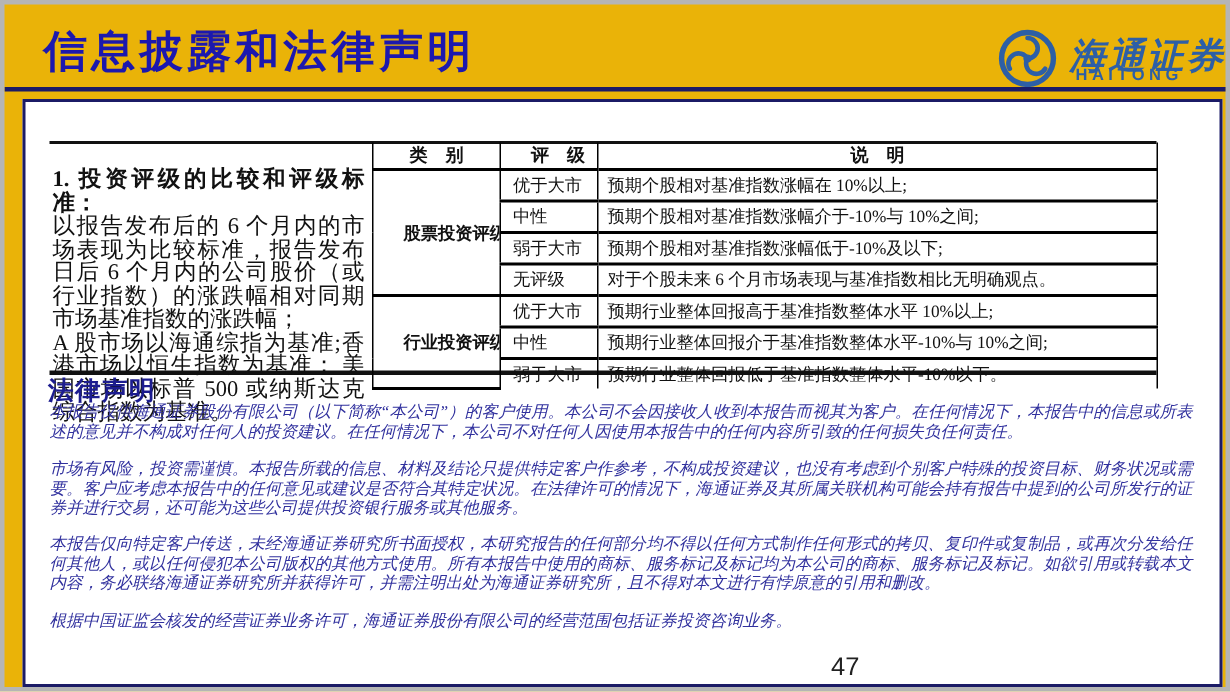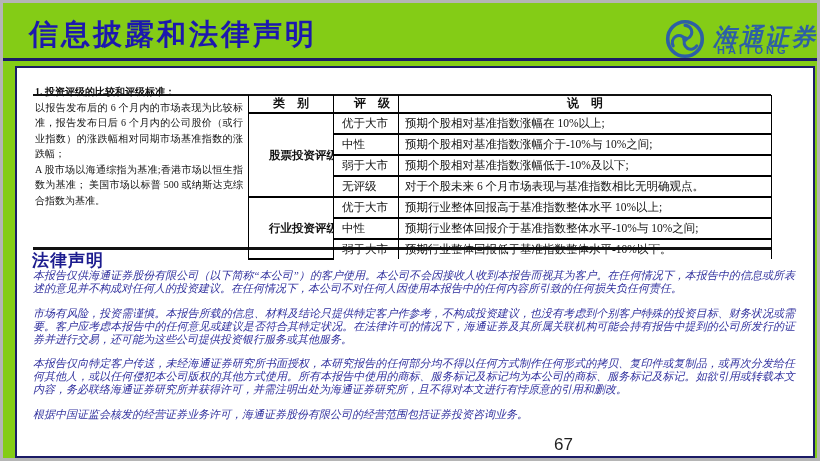--- a/index.html
+++ b/index.html
@@ -1,17 +1,17 @@
 <!DOCTYPE html>
 <html><head>
 <meta charset="utf-8">
 <style>
   html,body{margin:0;padding:0;background:#e8e8e8;}
   .page{
-    position:relative;width:820px;height:461px;background:#84cc16;
+    position:relative;width:820px;height:461px;background:#eab308;
     box-sizing:border-box;border:3px solid #b5b5b5;overflow:hidden;
     font-family:"Liberation Serif","DejaVu Serif",serif;
   }
   
   .slide-title{
     position:absolute;left:26px;top:12px;font-size:29px;font-weight:bold;
     color:#1c18ae;letter-spacing:3px;white-space:nowrap;
   }
   .title-rule{position:absolute;left:0;top:55px;width:820px;height:3px;background:#1b1b66;}
   .logo{position:absolute;left:662px;top:15px;width:146px;height:42px;}
@@ -30,21 +30,21 @@
     box-sizing:border-box;border:2px solid #1b1b66;background:#fff;
   }
   .ratings-title{
     position:absolute;left:30px;top:68px;font-size:15px;font-weight:bold;
     color:#1c1c8f;letter-spacing:2px;
   }
   .table-top-rule{position:absolute;left:30px;top:91px;width:738px;height:2px;background:#111;}
   .table-bottom-rule{position:absolute;left:30px;top:244px;width:738px;height:3px;background:#111;}
   
   .criteria{
-    position:absolute;left:32px;top:81px;width:208px;font-size:10px;
+    position:absolute;left:32px;top:110px;width:208px;font-size:15px;
     line-height:15.5px;color:#111;text-align:justify;
   }
   .criteria .c-head{font-weight:bold;}
   
   table.ratings{
     position:absolute;left:245px;top:92px;width:523px;border-collapse:collapse;
     table-layout:fixed;font-size:11.5px;color:#111;
   }
   table.ratings col.c1{width:85px;} table.ratings col.c2{width:65px;} table.ratings col.c3{width:373px;}
   table.ratings th,table.ratings td{
@@ -157,15 +157,15 @@
   </table>
 
   <div class="legal-title">法律声明</div>
   <div class="legal">
     <p>本报告仅供海通证券股份有限公司（以下简称“本公司”）的客户使用。本公司不会因接收人收到本报告而视其为客户。在任何情况下，本报告中的信息或所表述的意见并不构成对任何人的投资建议。在任何情况下，本公司不对任何人因使用本报告中的任何内容所引致的任何损失负任何责任。</p>
     <p>市场有风险，投资需谨慎。本报告所载的信息、材料及结论只提供特定客户作参考，不构成投资建议，也没有考虑到个别客户特殊的投资目标、财务状况或需要。客户应考虑本报告中的任何意见或建议是否符合其特定状况。在法律许可的情况下，海通证券及其所属关联机构可能会持有报告中提到的公司所发行的证券并进行交易，还可能为这些公司提供投资银行服务或其他服务。</p>
     <p>本报告仅向特定客户传送，未经海通证券研究所书面授权，本研究报告的任何部分均不得以任何方式制作任何形式的拷贝、复印件或复制品，或再次分发给任何其他人，或以任何侵犯本公司版权的其他方式使用。所有本报告中使用的商标、服务标记及标记均为本公司的商标、服务标记及标记。如欲引用或转载本文内容，务必联络海通证券研究所并获得许可，并需注明出处为海通证券研究所，且不得对本文进行有悖原意的引用和删改。</p>
     <p>根据中国证监会核发的经营证券业务许可，海通证券股份有限公司的经营范围包括证券投资咨询业务。</p>
   </div>
 
-  <div class="page-number">67</div>
+  <div class="page-number">47</div>
 
 </div>
 
 </body></html>

